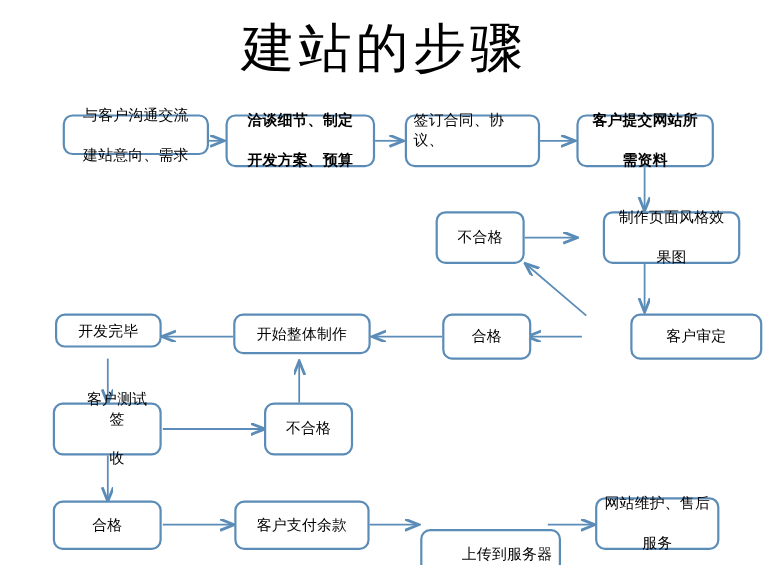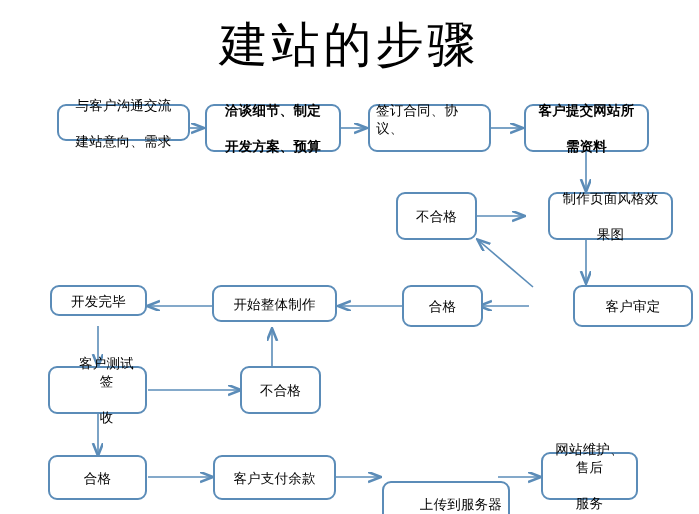--- a/index.html
+++ b/index.html
@@ -184,20 +184,20 @@
   </div>
 
   <div class="node" style="left:213px; top:455px; width:123px; height:45px;">
     <span>客户支付余款</span>
   </div>
 
   <div class="node" style="left:382px; top:481px; width:128px; height:45px;text-align:right;">
     <span>上传到服务器</span>
   </div>
 
-  <div class="node" style="left:541px; top:452px; width:97px; height:48px;">
+  <div class="node" style="left:541px; top:452px; width:113px; height:48px;">
     <span>
       <span>网站维护、售后</span><br>
       <span>服务</span>
     </span>
   </div>
 
 </div>
 
 </body></html>

